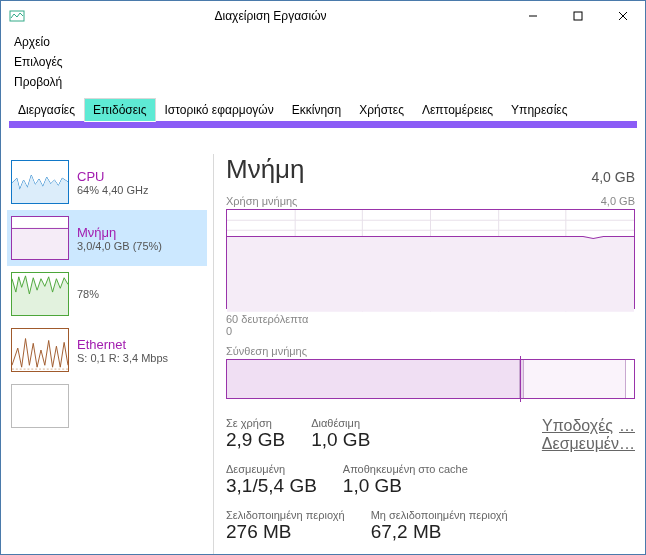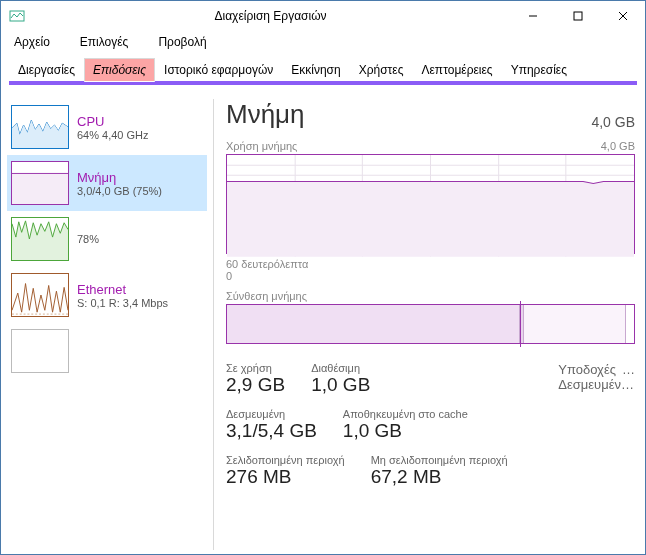--- a/index.html
+++ b/index.html
@@ -4,26 +4,26 @@
 <style>
 * { margin: 0; padding: 0; box-sizing: border-box; font-family: "Segoe UI", Tahoma, sans-serif; }
 body { background: #fff; width: 646px; height: 555px; border: 1px solid #4a7aab; overflow: hidden; }
 
 .titlebar { display: flex; align-items: center; height: 30px; padding-left: 8px; text-align: center; }
 .titlebar-icon { width: 16px; height: 16px; margin-right: 6px; }
 .titlebar-text { font-size: 12px; flex: 1; }
 .win-controls { display: flex; height: 100%; }
 .win-btn { width: 45px; display: flex; align-items: center; justify-content: center; font-size: 10px; cursor: default; }
 
-.menubar { display: flex; padding: 2px 6px; font-size: 12px; gap: 16px; }
+.menubar { display: flex; padding: 2px 6px; font-size: 12px; gap: 2px; flex-direction: column; }
 .menu-item { padding: 2px 7px; cursor: default; }
 
-.tabs { display: flex; border-bottom: 4px solid #8b5cf6; margin: 4px 8px 4px 8px; font-size: 12px; position: relative; }
+.tabs { display: flex; border-bottom: 7px solid #8b5cf6; margin: 4px 8px 16px 8px; font-size: 12px; position: relative; }
 .tab { padding: 4px 8px; border: 1px solid transparent; border-bottom: none; cursor: default; position: relative; top: 1px; }
-.tab.active { border-color: #d9d9d9; background: #fca5a5; border-bottom: 1px solid #fff; font-style: italic; }
+.tab.active { border-color: #d9d9d9; background: #5eead4; border-bottom: 1px solid #fff; }
 
 .content { display: flex; padding: 10px 10px 10px 6px; height: calc(100% - 82px); }
 
 .sidebar { width: 200px; display: flex; flex-direction: column; }
 .side-item { display: flex; align-items: center; padding: 6px 4px; gap: 8px; cursor: default; }
 .side-item.selected { background: #cce8ff; }
 .side-graph { width: 58px; height: 44px; border: 1px solid; background: #fff; position: relative; overflow: hidden; }
 .side-graph svg { width: 100%; height: 100%; }
 .side-text { flex: 1; font-size: 12px; }
 .side-title { font-weight: 400; font-size: 13px; color: #a21caf; }
@@ -49,21 +49,21 @@
 .comp-graph { height: 40px; border: 1px solid #9933aa; background: #fff; position: relative; margin-bottom: 18px; display: flex; }
 .comp-seg { height: 100%; border-right: 1px solid #c8a8d0; }
 .comp-used { background: #f0dff3; }
 .comp-standby { background: #faf3fb; }
 .comp-divider { position: absolute; top: -4px; bottom: -4px; width: 1px; background: #9933aa; }
 
 .stats { display: flex; gap: 0; flex-wrap: wrap; }
 .stat-col { margin-right: 26px; margin-bottom: 12px; }
 .stat-label { font-size: 11px; color: #666; margin-bottom: 0px; }
 .stat-value { font-size: 19px; color: #222; font-weight: 400; }
-.stat-right { margin-left: auto; text-align: left; font-size: 13px; color: #666; }
+.stat-right { margin-left: auto; text-align: right; font-size: 16px; color: #666; text-decoration: underline; }
 .stat-right .val { margin-left: 6px; }
 </style>
 </head>
 <body>
 
 <div class="titlebar">
   <span class="titlebar-icon">
     <svg viewBox="0 0 16 16">
         <rect x="1" y="3" width="14" height="10" fill="none" stroke="#3a8" stroke-width="1"></rect>
         <polyline points="2,10 5,6 8,9 11,5 14,8" fill="none" stroke="#3a8" stroke-width="1"></polyline>

